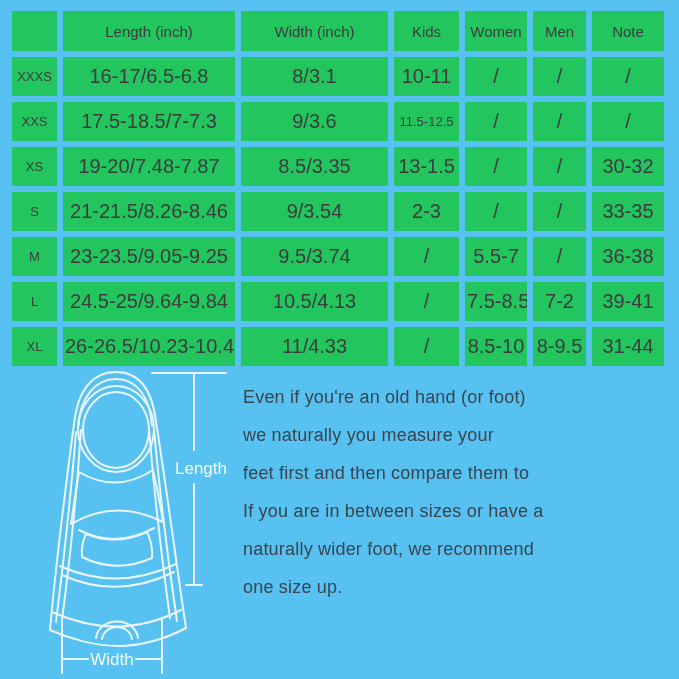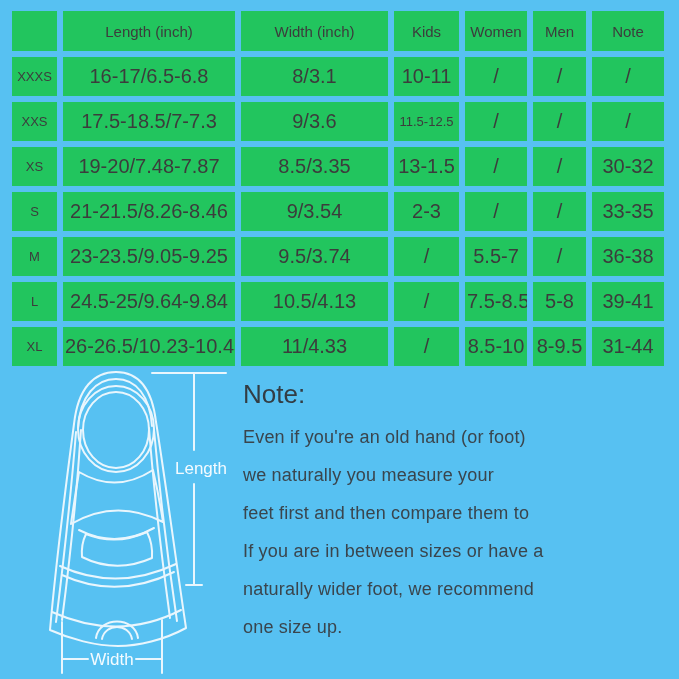--- a/index.html
+++ b/index.html
@@ -177,21 +177,21 @@
         <td>5.5-7</td>
         <td>/</td>
         <td>36-38</td>
       </tr>
       <tr>
         <td class="size">L</td>
         <td>24.5-25/9.64-9.84</td>
         <td>10.5/4.13</td>
         <td>/</td>
         <td>7.5-8.5</td>
-        <td>5-8</td>
+        <td>7-2</td>
         <td>39-41</td>
       </tr>
       <tr>
         <td class="size">XL</td>
         <td>26-26.5/10.23-10.43</td>
         <td>11/4.33</td>
         <td>/</td>
         <td>8.5-10</td>
         <td>8-9.5</td>
         <td>31-44</td>
@@ -235,21 +235,20 @@
 
       <path d="M46,256 V307"></path>
       <path d="M146,254 V307"></path>
       <path d="M46,293 H72"></path>
       <path d="M120,293 H146"></path>
       <text x="96" y="299" text-anchor="middle">Width</text>
     </svg>
   </div>
 
   <div class="note">
-    <div class="note-title">Note:</div>
     <div class="note-line">Even if you're an old hand (or foot)</div>
     <div class="note-line">we naturally you measure your</div>
     <div class="note-line">feet first and then compare them to</div>
     <div class="note-line">If you are in between sizes or have a</div>
     <div class="note-line">naturally wider foot, we recommend</div>
     <div class="note-line">one size up.</div>
   </div>
 
 </div>
 

